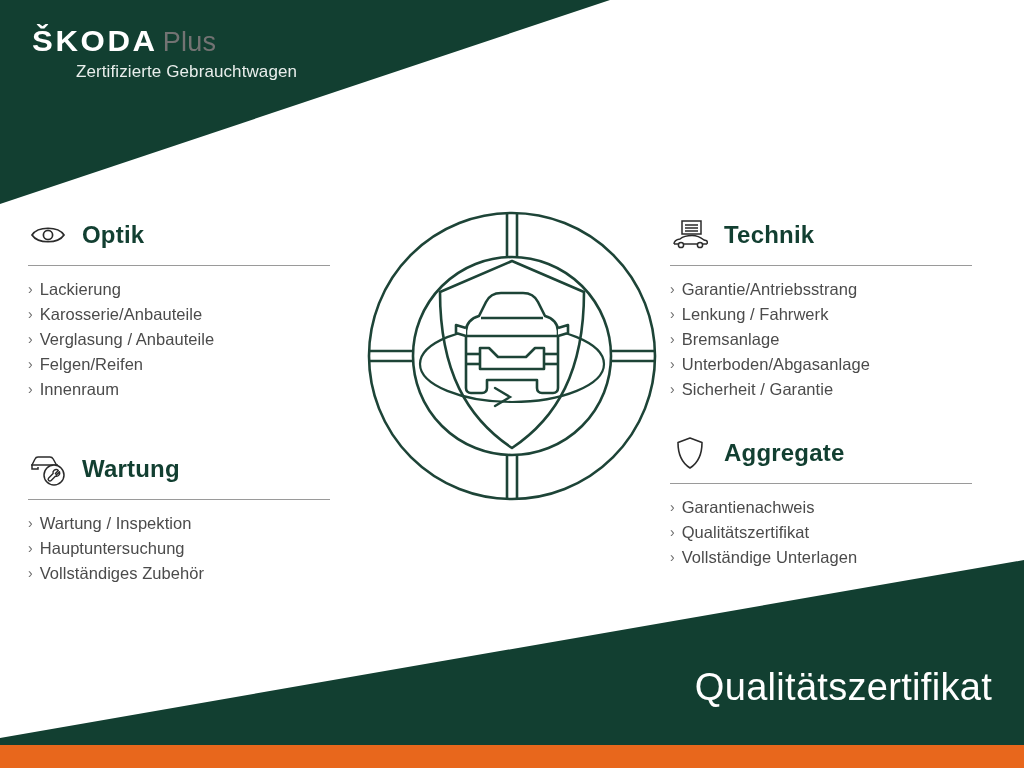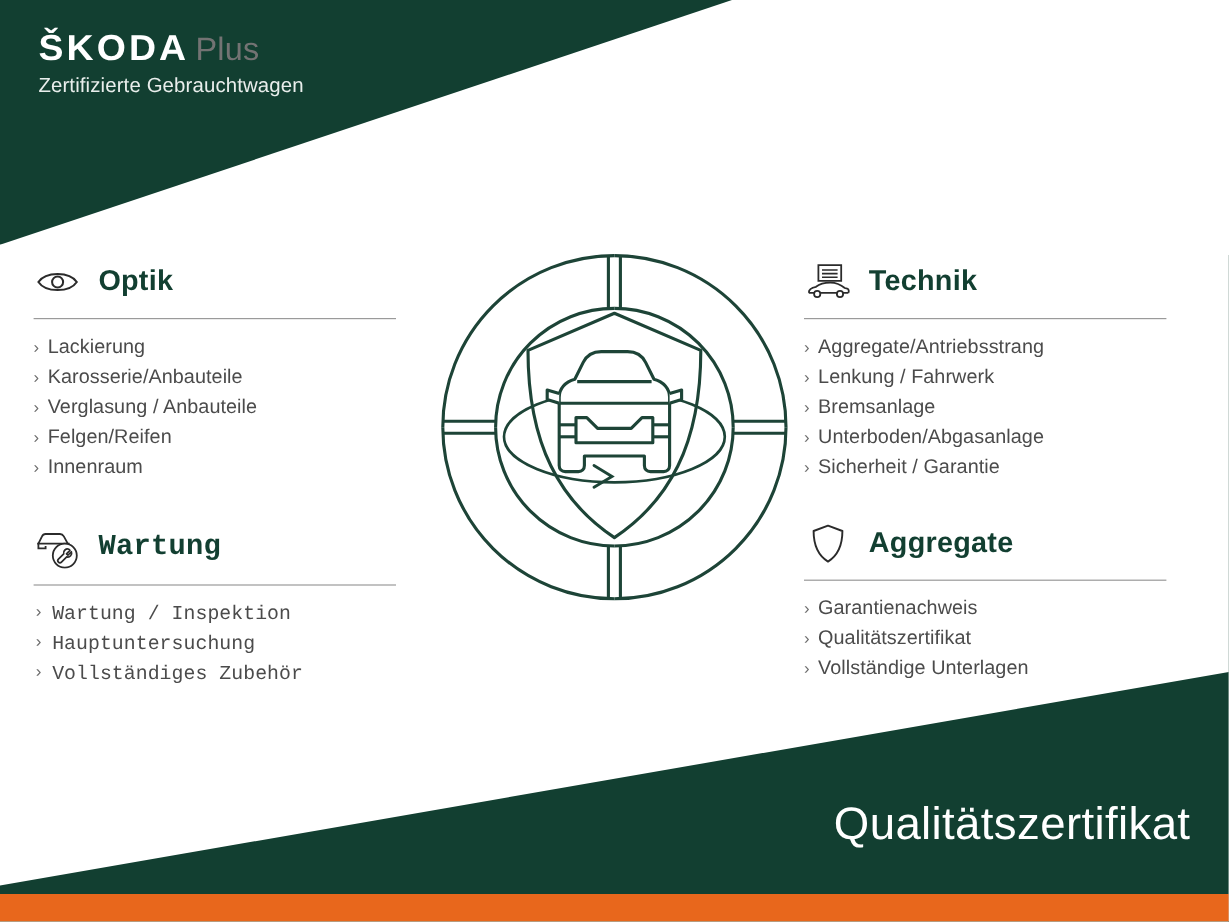--- a/index.html
+++ b/index.html
@@ -38,28 +38,29 @@
     font-family:"Liberation Sans", sans-serif;
     transform:scaleX(1.04);transform-origin:left center;
   }
   .brand-plus{
     color:#737373;font-size:27px;font-weight:300;line-height:1;
     letter-spacing:0.2px;
   }
   .brand-sub{
     color:#e9eeec;font-size:17px;font-weight:400;margin-top:6px;
     letter-spacing:0.1px;
+    margin-left:44px;
   }
 
   
   .col{position:absolute;width:330px;text-align:center;}
   .col-left{left:28px;}
   .col-right{left:670px;}
   .col-left.top{top:214px;}
-  .col-left.bottom{top:436px;font-family:Liberation Mono, monospace;}
+  .col-left.bottom{top:448px;}
   .col-right.top{top:214px;}
   .col-right.bottom{top:432px;}
 
   .sec-head{display:flex;align-items:center;gap:14px;height:42px;}
   .sec-icon{width:40px;height:36px;display:flex;align-items:center;justify-content:center;flex:0 0 auto;}
   .sec-icon svg{display:block;}
   .sec-title{
     color:#123F31;font-size:24px;font-weight:bold;letter-spacing:0.2px;
     line-height:1;
   }
@@ -180,21 +181,21 @@
           <circle cx="10" cy="26" r="2.6" fill="#ffffff" stroke="#2b2b2b" stroke-width="1.5"></circle>
           <circle cx="29" cy="26" r="2.6" fill="#ffffff" stroke="#2b2b2b" stroke-width="1.5"></circle>
         </svg>
       </span>
       <span class="sec-title">Technik</span>
     </div>
     <div class="sec-rule"></div>
     <ul class="sec-list">
       <li>
           <span class="chev">›</span>
-          <span>Aggregate/Antriebsstrang</span>
+          <span>Garantie/Antriebsstrang</span>
         </li>
       <li>
           <span class="chev">›</span>
           <span>Lenkung / Fahrwerk</span>
         </li>
       <li>
           <span class="chev">›</span>
           <span>Bremsanlage</span>
         </li>
       <li>

